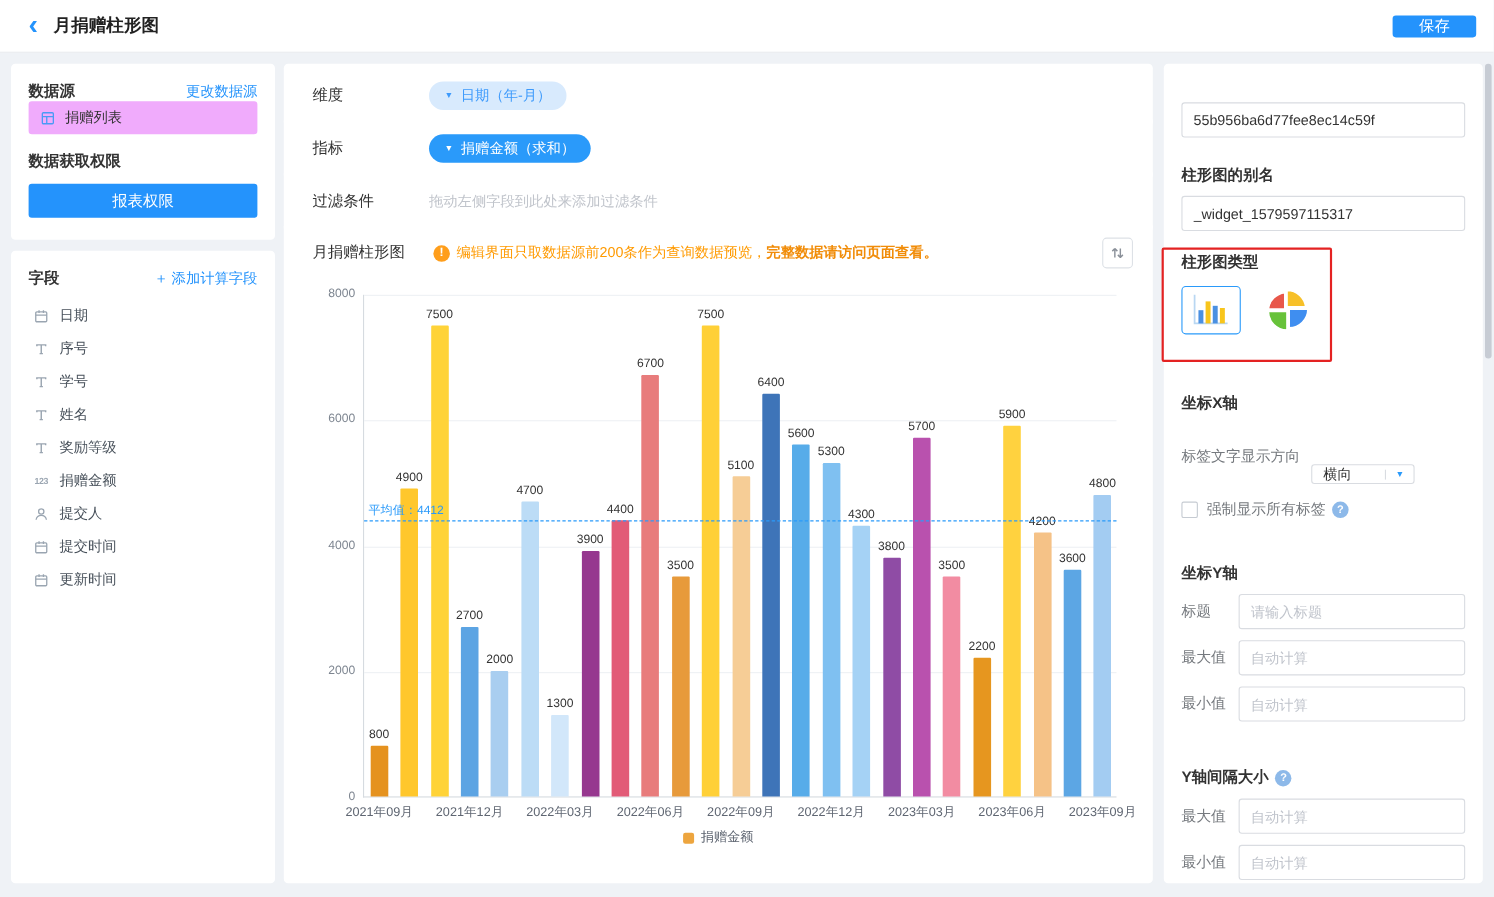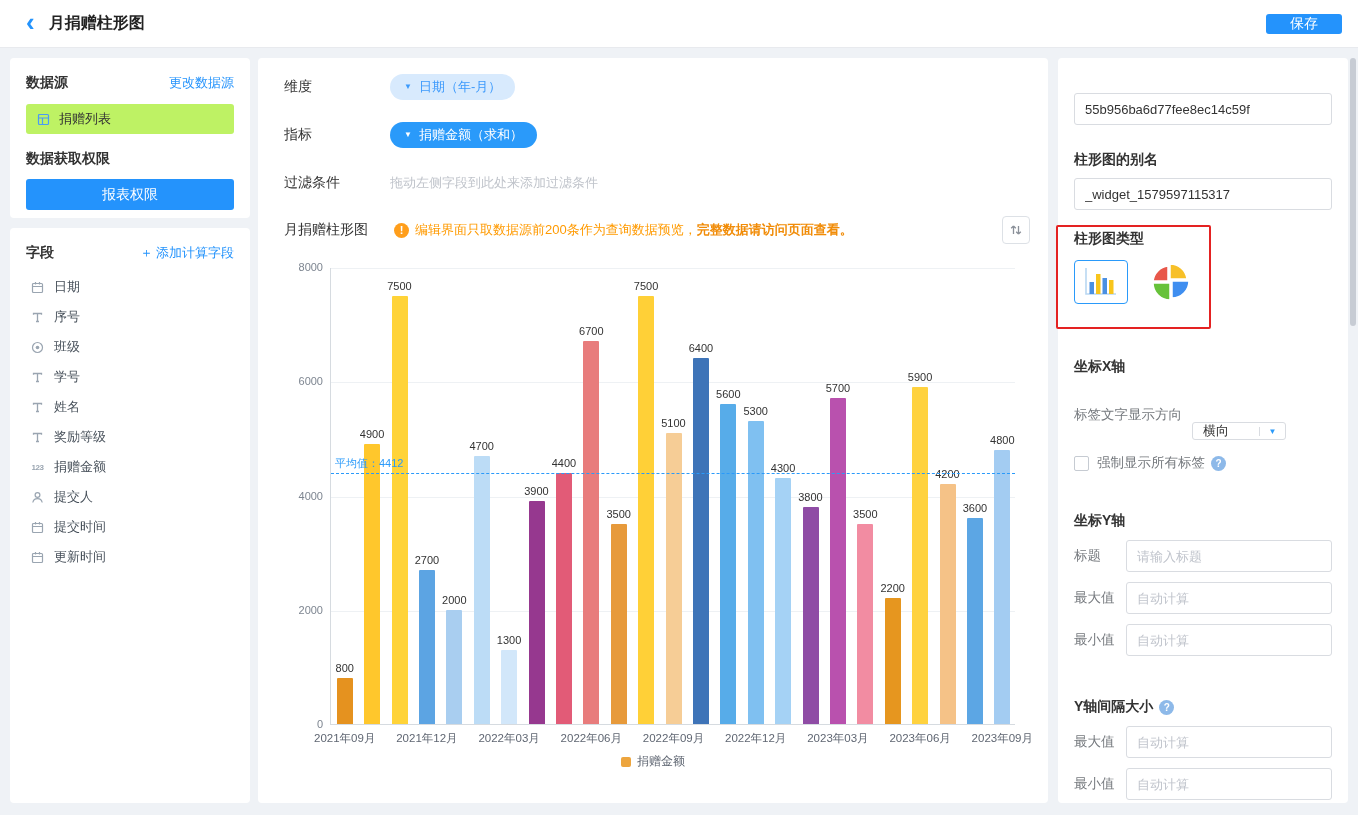--- a/index.html
+++ b/index.html
@@ -15,21 +15,21 @@
   .topbar h1{font-size:16px;font-weight:bold;color:#222;}
   .save-btn{margin-left:auto;background:#2493fc;color:#fff;border:none;border-radius:3px;
     height:20px;padding:0 24px;font-size:14px;cursor:pointer;}
   
   .panel{position:absolute;background:#fff;border-radius:4px;}
   .panel-title{font-size:14px;font-weight:bold;color:#333;}
   .blue-link{color:#2493fc;font-size:13px;text-decoration:none;cursor:pointer;}
   
   #ds-panel{left:10px;top:58px;width:240px;height:160px;padding:16px;}
   .panel-head{display:flex;align-items:center;justify-content:space-between;}
-  .source-item{margin-top:12px;background:#bef264;border-radius:3px;height:30px;
+  .source-item{background:#f0abfc;border-radius:3px;height:30px;
     display:flex;align-items:center;gap:8px;padding:0 10px;font-size:13px;cursor:pointer;}
   .perm-btn{margin-top:11px;width:100%;height:31px;background:#2493fc;color:#fff;border:none;
     border-radius:3px;font-size:14px;cursor:pointer;}
   #fields-panel{left:10px;top:228px;width:240px;height:575px;padding:16px;}
   .add-link{display:flex;align-items:center;gap:3px;}
   .field-list{margin-top:10px;}
   .field-item{height:30px;display:flex;align-items:center;gap:9px;font-size:13px;color:#47505a;
     padding:0 4px;border-radius:3px;cursor:pointer;}
   .f-icon{width:15px;display:flex;justify-content:center;align-items:center;}
   .num-ic{font-size:8px;font-weight:bold;color:#9aa5b1;letter-spacing:-0.4px;}
@@ -144,29 +144,20 @@
         </span>
         <span class="f-label">日期</span>
       </div>
       <div class="field-item">
         <span class="f-icon">
           <svg width="13" height="13" viewBox="0 0 13 13" fill="none" stroke="#9aa5b1" stroke-width="1.3">
             <path d="M2.5 3.8V2.5h8v1.3M6.5 2.5v8M5 10.5h3"></path>
           </svg>
         </span>
         <span class="f-label">序号</span>
-      </div>
-      <div class="field-item">
-        <span class="f-icon">
-          <svg width="13" height="13" viewBox="0 0 13 13" fill="none" stroke="#9aa5b1" stroke-width="1.2">
-            <circle cx="6.5" cy="6.5" r="5"></circle>
-            <circle cx="6.5" cy="6.5" r="1.8" fill="#9aa5b1" stroke="none"></circle>
-          </svg>
-        </span>
-        <span class="f-label">班级</span>
       </div>
       <div class="field-item">
         <span class="f-icon">
           <svg width="13" height="13" viewBox="0 0 13 13" fill="none" stroke="#9aa5b1" stroke-width="1.3">
             <path d="M2.5 3.8V2.5h8v1.3M6.5 2.5v8M5 10.5h3"></path>
           </svg>
         </span>
         <span class="f-label">学号</span>
       </div>
       <div class="field-item">

